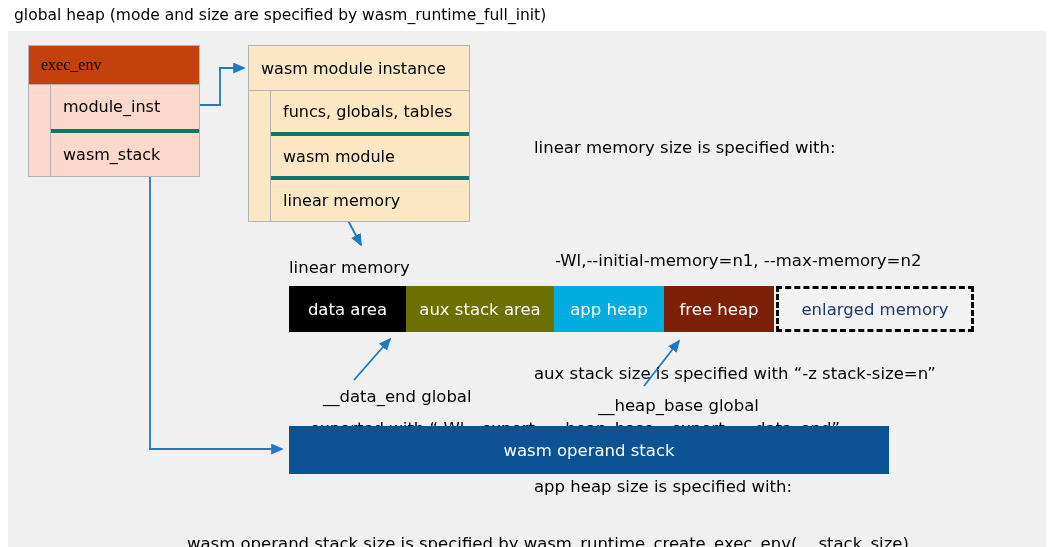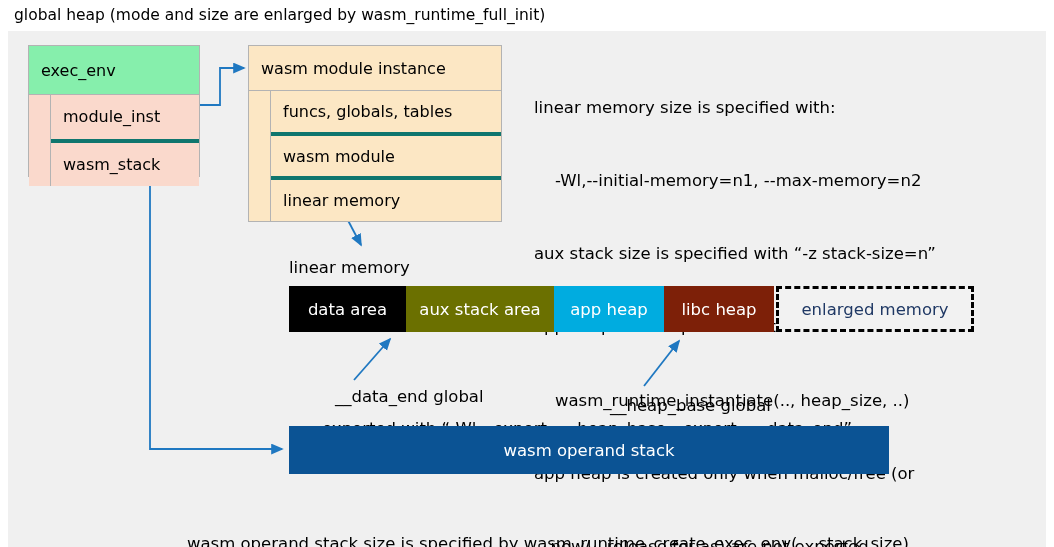--- a/index.html
+++ b/index.html
@@ -76,48 +76,48 @@
   }
 
   
   #exec-env-box {
     left: 20px;
     top: 14px;
     width: 172px;
     height: 132px;
     background: #fad9cc;
   }
-  #exec-env-box .struct-head { height: 49px; background: #86efac; }
+  #exec-env-box .struct-head { height: 39px; background: #c2410c; font-family: Liberation Serif, serif; }
   #exec-env-box .struct-gutter { background: #fad9cc; }
   #exec-env-box .struct-row { background: #fad9cc; }
 
   
   #module-inst-box {
     left: 240px;
     top: 14px;
-    width: 254px;
+    width: 222px;
     height: 177px;
     background: #c2410c;
   }
   #module-inst-box .struct-head { height: 45px; background: #fce7c4; }
   #module-inst-box .struct-body { height: calc(100% - 45px); }
   #module-inst-box .struct-gutter { background: #fce7c4; }
   #module-inst-box .struct-row { background: #fce7c4; }
 
   
   #notes {
     position: absolute;
     left: 526px;
     top: 16px;
     width: 500px;
     font-size: 16.5px;
     line-height: 24.4px;
     white-space: pre;
   }
-  #notes div { white-space: pre; }
+  #notes div { white-space: pre; margin-top: 40px; }
 
   
   #linear-memory-label {
     position: absolute;
     left: 281px;
     top: 227px;
     font-size: 16.5px;
     white-space: nowrap;
   }
   #memory-bar {
@@ -141,21 +141,20 @@
     color: #1f3864;
     border: 3px dashed #000000;
     margin-left: 2px;
   }
 
   
   .anno {
     position: absolute;
     font-size: 16.5px;
     white-space: nowrap;
-    margin-left: 12px;
   }
   #anno-data-end { left: 315px; top: 356px; }
   #anno-heap-base { left: 590px; top: 365px; }
   #anno-exported { left: 302px; top: 388px; }
 
   
   #operand-stack-bar {
     position: absolute;
     left: 281px;
     top: 395px;
@@ -185,21 +184,21 @@
     left: 0;
     top: 0;
     width: 1038px;
     height: 516px;
     pointer-events: none;
   }
 </style>
 </head>
 <body>
 
-<div id="page-title">global heap (mode and size are enlarged by wasm_runtime_full_init)</div>
+<div id="page-title">global heap (mode and size are specified by wasm_runtime_full_init)</div>
 
 <div id="canvas" style="background: rgb(240, 240, 240);">
 
   <svg id="connectors" viewBox="0 0 1038 516" xmlns="http://www.w3.org/2000/svg">
     <defs>
       <marker id="arrowhead" markerWidth="7" markerHeight="7" refX="6" refY="3" orient="auto" markerUnits="strokeWidth">
         <path d="M0,0 L7,3 L0,6 z" fill="#1f78c1"></path>
       </marker>
     </defs>
 
@@ -245,21 +244,21 @@
     <div>    wasm_runtime_instantiate(.., heap_size, ..)</div>
     <div>app heap is created only when malloc/free (or</div>
     <div>__new/__release for as) are not exported</div>
   </div>
 
   <div id="linear-memory-label">linear memory</div>
   <div id="memory-bar">
     <div class="mem-seg" style="width: 117px; background: #000000;">data area</div>
     <div class="mem-seg" style="width: 148px; background: rgb(107, 112, 0);">aux stack area</div>
     <div class="mem-seg" style="width: 110px; background: rgb(0, 172, 224); text-align: right;">app heap</div>
-    <div class="mem-seg" style="width: 110px; background: rgb(125, 32, 8);">libc heap</div>
+    <div class="mem-seg" style="width: 110px; background: rgb(125, 32, 8);">free heap</div>
     <div class="mem-seg enlarged" style="width: 198px;">enlarged memory</div>
   </div>
 
   <div class="anno" id="anno-data-end">__data_end global</div>
   <div class="anno" id="anno-heap-base">__heap_base global</div>
   <div class="anno" id="anno-exported">exported with “-Wl,--export=__heap_base,--export=__data_end”</div>
 
   <div id="operand-stack-bar" style="background: rgb(11, 83, 148);">wasm operand stack</div>
 
   <div id="bottom-notes">

